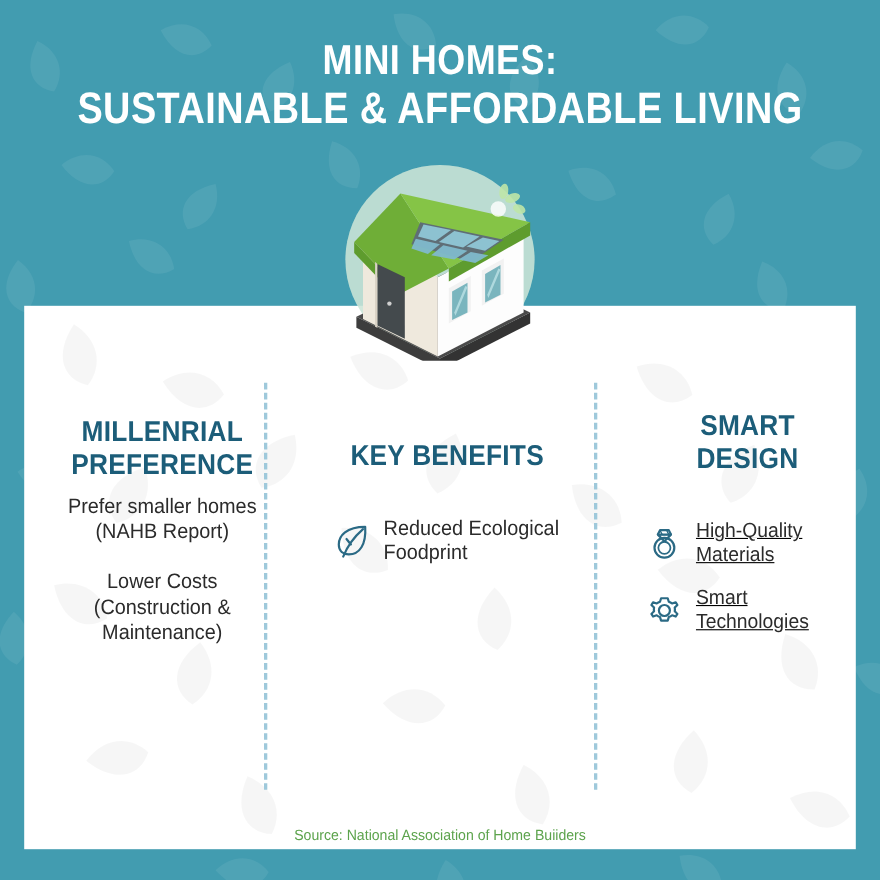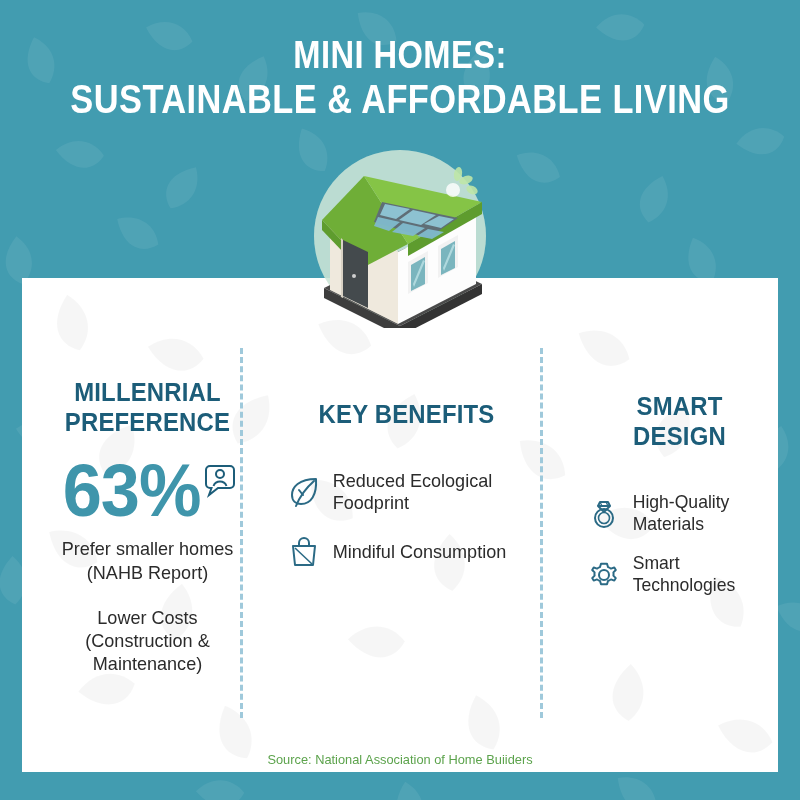--- a/index.html
+++ b/index.html
@@ -62,21 +62,21 @@
     border-left:3px dashed #9fc9db;
     z-index:4;
   }
   .divider.d1 { left:240px; }
   .divider.d2 { left:540px; }
 
   
   .col { position:absolute; z-index:4;padding-left:33px; }
   .col-left   { left:22px;  top:378px; width:218px; }
   .col-mid    { left:248px; top:400px; width:284px; }
-  .col-right  { left:548px; top:392px; width:230px; }
+  .col-right  { left:548px; top:372px; width:230px; }
 
   .col-head {
     font-family:"Liberation Sans Narrow","Liberation Sans",sans-serif;
     font-weight:bold;
     color:#1c5d79;
     text-align:center;
     font-size:26px;
     line-height:1.14;
     letter-spacing:0.2px;
     transform:scaleX(0.92);
@@ -107,32 +107,33 @@
     transform:scaleX(0.95);
   }
   .left-text.block1 { margin-top:12px; }
   .left-text.block2 { margin-top:22px; }
 
   
   .feature-list { margin-top:40px; }
   .feature {
     display:flex; align-items:center;
     margin-bottom:20px;
+    justify-content:center;
   }
   .feature .ficon { width:46px; flex:0 0 46px; display:flex; justify-content:center; }
   .feature .flabel {
     color:#2b2b2b;
     font-family:"Liberation Sans Narrow","Liberation Sans",sans-serif;
     font-size:19px;
     line-height:1.2;
     transform:scaleX(0.95);
     transform-origin:left center;
     padding-left:6px;
   }
-  .col-right .feature { margin-bottom:16px; }
+  .col-right .feature { margin-bottom:16px;text-decoration:underline; }
   .col-right .feature .flabel { font-size:18.5px; }
   .col-right .feature.no-icon .ficon { visibility:hidden; }
 
   
   .source {
     position:absolute;
     left:0; top:752px; width:800px;
     text-align:center;
     color:#5ca34c;
     font-family:"Liberation Sans Narrow","Liberation Sans",sans-serif;
@@ -274,30 +275,20 @@
     </g>
   </svg>
 </div>
 
 <div class="col col-left">
   <div class="col-head">
     <span>MILLENRIAL</span><br>
     <span>PREFERENCE</span>
   </div>
 
-  <div class="stat-row">
-    <span class="stat-num">63%</span>
-    <span class="stat-icon">
-      <svg width="38" height="38" viewBox="0 0 38 38">
-        <path d="M20 3 h12 a4 4 0 0 1 4 4 v14 a4 4 0 0 1 -4 4 h-12 l-9 7 l2.5 -7 h-1.5 a4 4 0 0 1 -4 -4 v-14 a4 4 0 0 1 4 -4 z" fill="none" stroke="#1c5d79" stroke-width="2"></path>
-        <circle cx="22" cy="11" r="4" fill="none" stroke="#1c5d79" stroke-width="2"></circle>
-        <path d="M15.5 23 a7 7 0 0 1 13 0" fill="none" stroke="#1c5d79" stroke-width="2"></path>
-      </svg>
-    </span>
-  </div>
 
   <div class="left-text block1">
     <span>Prefer smaller homes</span><br>
     <span>(NAHB Report)</span>
   </div>
 
   <div class="left-text block2">
     <span>Lower Costs</span><br>
     <span>(Construction &amp; Maintenance)</span>
   </div>
@@ -316,30 +307,20 @@
           <path d="M12 15 l4 5" fill="none" stroke="#2b6a85" stroke-width="2" stroke-linecap="round"></path>
         </svg>
       </span>
       <span class="flabel">
         <span>Reduced Ecological</span><br>
         <span>Foodprint</span>
       </span>
     </div>
 
 
-    <div class="feature">
-      <span class="ficon">
-        <svg width="34" height="34" viewBox="0 0 34 34">
-          <path d="M6 11 h22 l-2 19 h-18 z" fill="none" stroke="#2b6a85" stroke-width="2" stroke-linejoin="round"></path>
-          <path d="M12 11 v-3 a5 5 0 0 1 10 0 v3" fill="none" stroke="#2b6a85" stroke-width="2"></path>
-          <path d="M8 13 l17 16" stroke="#2b6a85" stroke-width="1.6"></path>
-        </svg>
-      </span>
-      <span class="flabel">Mindiful Consumption</span>
-    </div>
 
   </div>
 </div>
 
 <div class="col col-right">
   <div class="col-head">
     <span>SMART</span><br>
     <span>DESIGN</span>
   </div>
 

